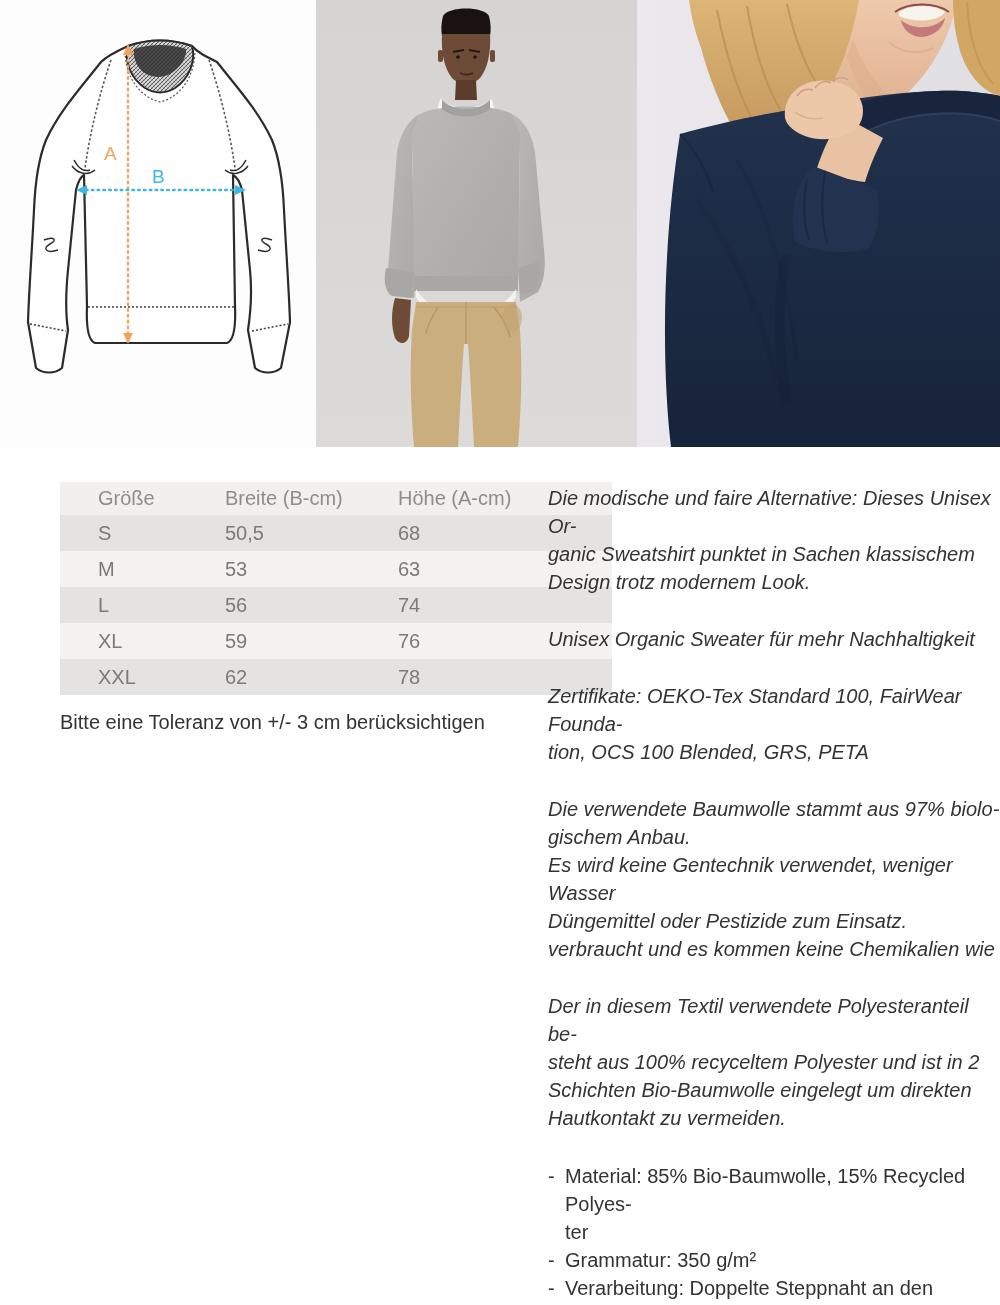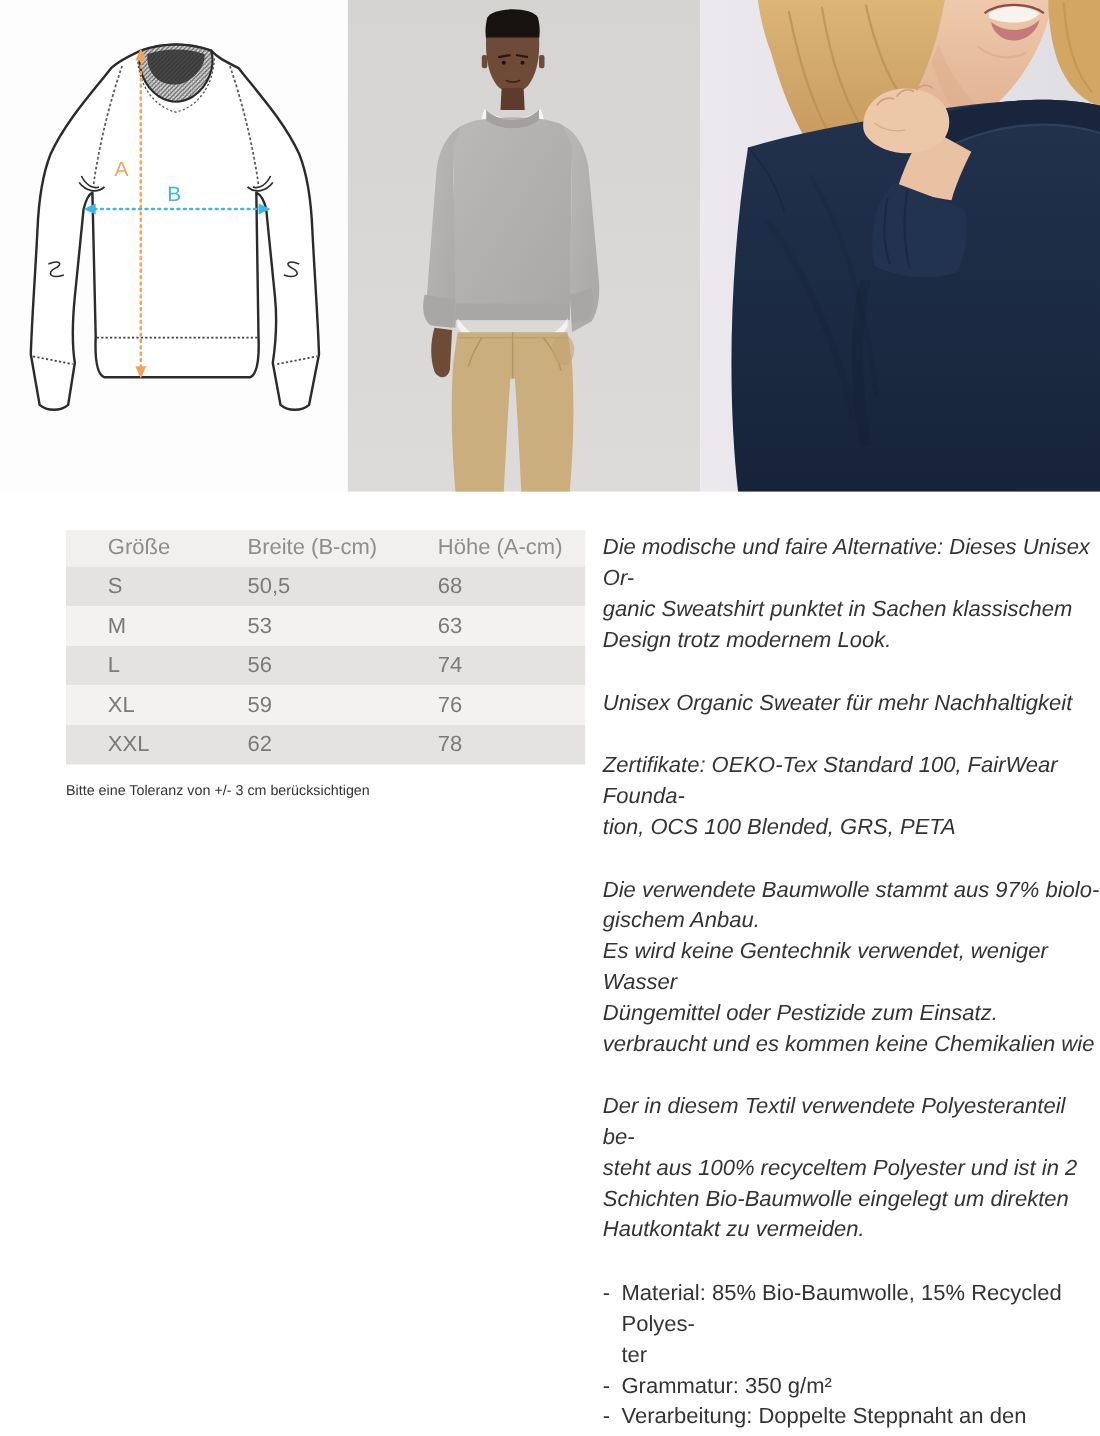--- a/index.html
+++ b/index.html
@@ -7,30 +7,30 @@
   #page{position:relative;width:1000px;height:1305px;background:#ffffff;overflow:hidden;}
   .abs{position:absolute;}
 
   
   #diagram-area{left:0;top:0;width:316px;height:447px;background:#fdfdfd;}
   #photo-man{left:316px;top:0;width:321px;height:447px;}
   #photo-woman{left:637px;top:0;width:363px;height:447px;}
   #diagram-area svg,#photo-man svg,#photo-woman svg{display:block;width:100%;height:100%;}
 
   
-  #size-table{left:60px;top:482px;width:472px;font-size:20px;}
+  #size-table{left:60px;top:482px;width:552px;font-size:20px;}
   .st-row{display:flex;align-items:center;height:36px;color:#7a7a7a;}
   .st-row.header{height:33px;color:#8d8d8d;background:#f1f0ee;}
   .st-row.dark{background:#e4e3e1;}
   .st-row.light{background:#f3f2f0;}
   .c1{width:165px;padding-left:38px;box-sizing:border-box;}
   .c2{width:173px;}
   .c3{flex:1;}
 
-  #tolerance-note{left:60px;top:711px;width:470px;font-size:13px;color:#333333;}
+  #tolerance-note{left:60px;top:711px;width:470px;font-size:20px;color:#333333;}
 
   
   #description{left:548px;top:484px;width:452px;font-size:20px;line-height:28px;color:#333333;}
   #description .para{margin-top:29px;font-style:italic;}
   #description .para:first-child{margin-top:0;}
   .bullet{position:relative;padding-left:17px;}
   .bullet .dash{position:absolute;left:0;top:0;}
   #bullet-list{margin-top:30px;}
 </style>
 </head>

